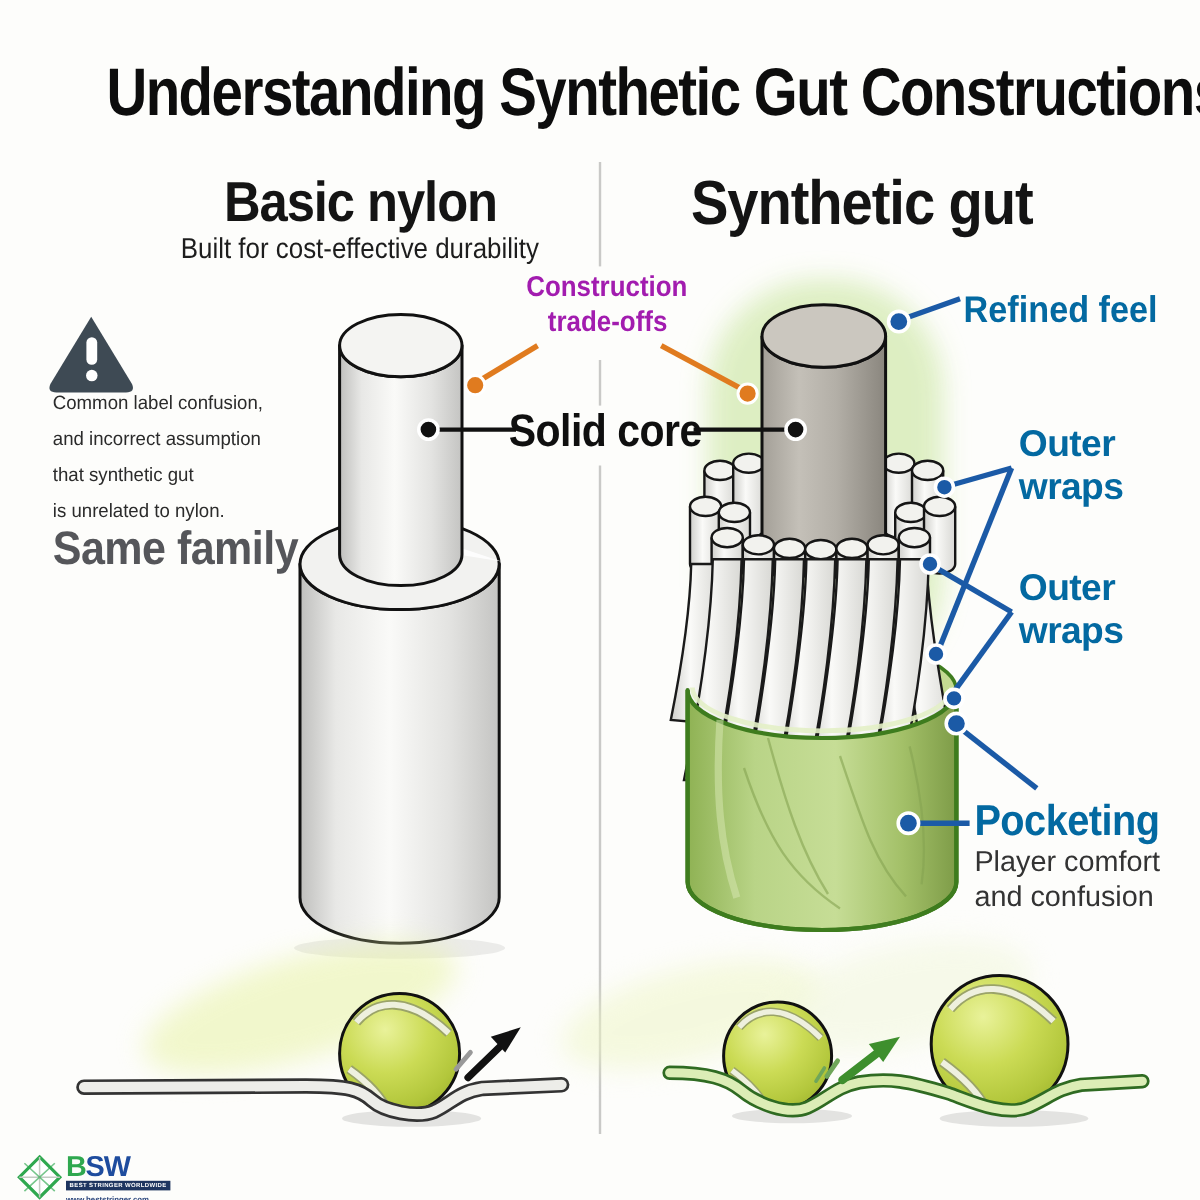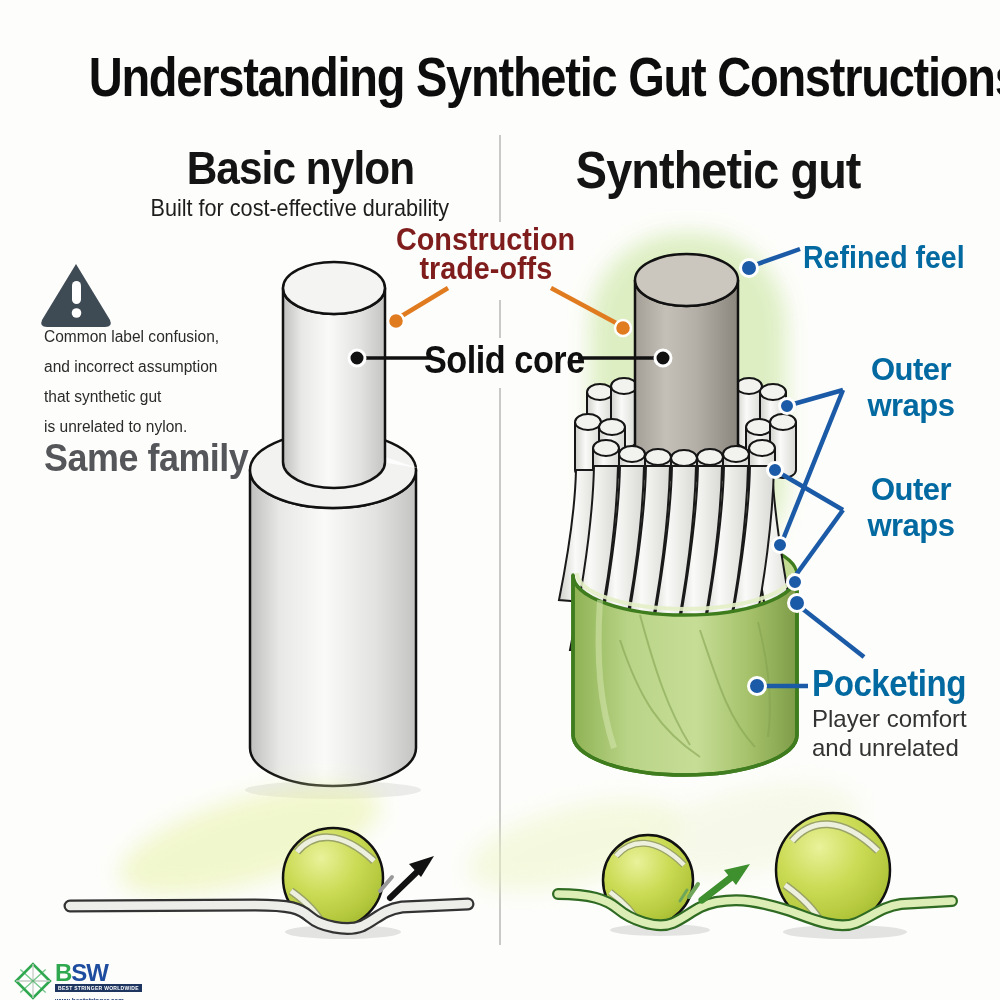--- a/index.html
+++ b/index.html
@@ -11,28 +11,28 @@
   }
   .abs{position:absolute;}
   .ctr{text-align:center;}
   .cond{display:inline-block;transform:scaleX(.84);transform-origin:50% 50%;white-space:nowrap;}
   .condm{display:inline-block;transform:scaleX(.9);transform-origin:50% 50%;white-space:nowrap;}
   .condl{display:inline-block;transform:scaleX(.92);transform-origin:0 50%;white-space:nowrap;}
   .title{top:44px;left:0;width:1000px;font-size:56px;font-weight:700;letter-spacing:-1.5px;color:#0d0d0d;}
   .h-left{top:140px;left:100px;width:400px;font-size:47px;font-weight:700;letter-spacing:-1px;color:#141414;}
   .h-right{top:140px;left:518px;width:400px;font-size:52px;font-weight:700;letter-spacing:-1px;color:#141414;}
   .sub{top:194px;left:60px;width:480px;font-size:24px;color:#1d1d1d;}
-  .tradeoffs{top:225px;left:384px;width:204px;font-size:32px;line-height:29px;font-weight:700;color:#7f1d1d;}
+  .tradeoffs{top:225px;left:404px;width:204px;font-size:24px;line-height:29px;font-weight:700;color:#a21caf;}
   .solidcore{top:339px;left:404px;width:200px;font-size:38px;font-weight:700;color:#0f0f0f;letter-spacing:-.5px;}
   .warn-text{top:322px;left:44px;width:260px;font-size:16px;line-height:30px;color:#2b2b2b;}
   .warn-text div{transform:scaleX(.97);transform-origin:0 50%;white-space:nowrap;}
   .samefam{top:436px;left:44px;font-size:39px;font-weight:700;color:#55565A;letter-spacing:-.5px;}
   .bluelab{color:#0369a1;font-weight:700;}
   .refined{top:240px;left:803px;font-size:31px;}
-  .ow{width:124px;font-size:31px;line-height:36px;letter-spacing:-.5px;text-align:center;}
+  .ow{width:124px;font-size:31px;line-height:36px;letter-spacing:-.5px;}
   .ow1{top:352px;left:849px;}
   .ow2{top:472px;left:849px;}
   .pocketing{top:663px;left:812px;font-size:36px;letter-spacing:-.5px;}
   .pock-desc{top:704px;left:812px;width:180px;font-size:24px;line-height:29px;color:#333;}
   
   .logo{top:930px;left:14px;display:flex;align-items:flex-start;gap:3px;margin-top:32px;}
   .logo-col{display:flex;flex-direction:column;}
   .logo-letters{font-size:24px;font-weight:800;line-height:22px;letter-spacing:-1px;}
   .lg-g{color:#2FA84F;} .lg-b{color:#1E4C9E;}
   .logo-bar{background:#1E3560;color:#fff;font-size:5px;letter-spacing:.3px;padding:1px 3px;white-space:nowrap;font-weight:700;}
@@ -285,21 +285,21 @@
     <div>is unrelated to nylon.</div>
   </div>
   <div class="abs samefam"><span class="condl">Same family</span></div>
 
   <div class="abs bluelab refined"><span class="condl">Refined feel</span></div>
   <div class="abs bluelab ow ow1">Outer wraps</div>
   <div class="abs bluelab ow ow2">Outer wraps</div>
   <div class="abs bluelab pocketing"><span class="condl">Pocketing</span></div>
   <div class="abs pock-desc">
     <div>Player comfort</div>
-    <div>and unrelated</div>
+    <div>and confusion</div>
   </div>
 
   <div class="abs logo">
     <svg width="38" height="38" viewBox="0 0 36 36">
       <polygon points="18,2 34,18 18,34 2,18" fill="#ffffff" stroke="#2FA84F" stroke-width="2.5"></polygon>
       <path d="M18,2 L18,34 M2,18 L34,18" stroke="#C3CCC3" stroke-width="1.2"></path>
       <path d="M6,7 L30,29 M30,7 L6,29" stroke="#2FA84F" stroke-width="1.3" opacity=".65"></path>
     </svg>
     <div class="logo-col">
       <div class="logo-letters"><span class="lg-g">B</span><span class="lg-b">S</span><span class="lg-b">W</span></div>

